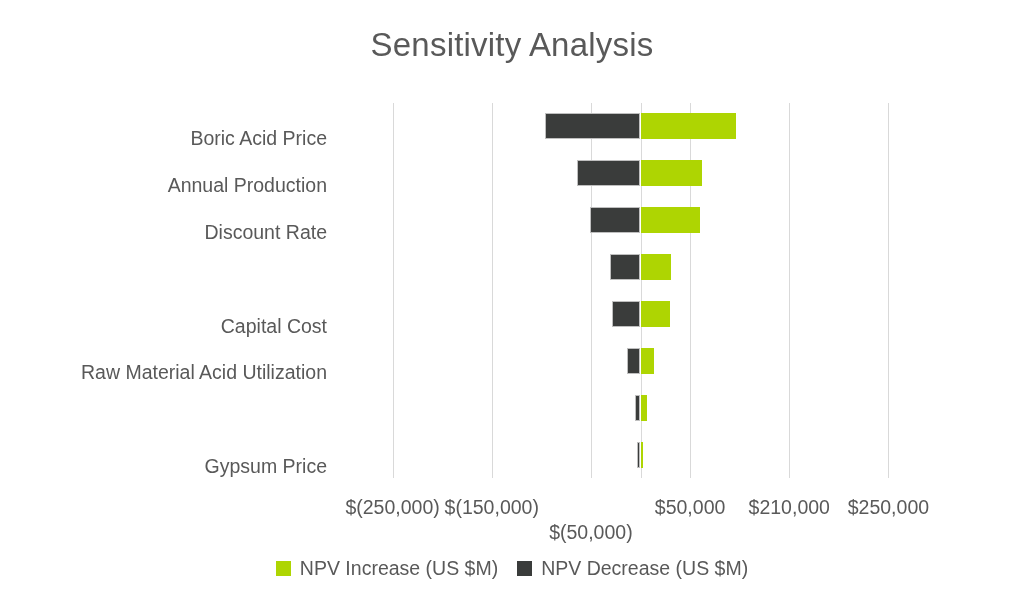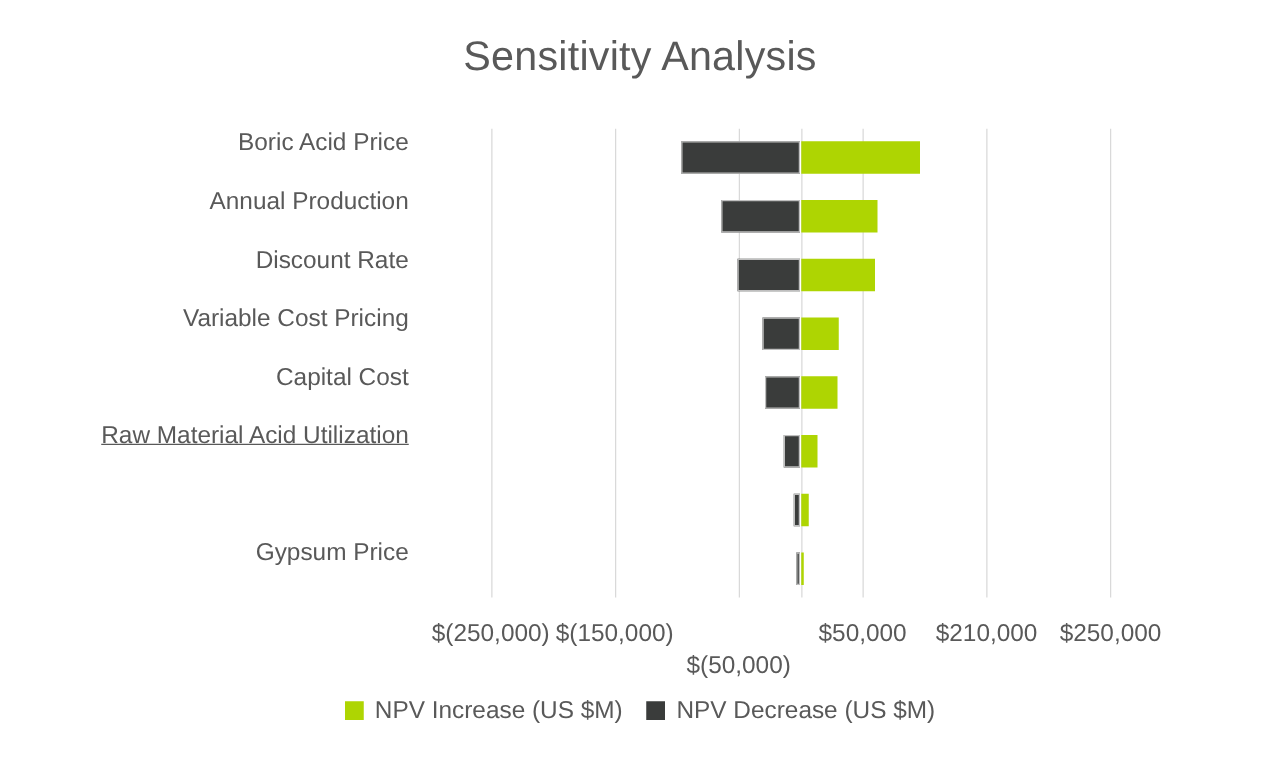--- a/index.html
+++ b/index.html
@@ -80,21 +80,21 @@
     box-sizing: border-box;
   }
   .bar-pos {
     background: #aed502;
   }
 
   
   .cat-labels {
     position: absolute;
     left: 0;
-    top: 91px;
+    top: 115px;
     width: 327px;
     height: 375px;
   }
   .cat-label {
     position: absolute;
     right: 0;
     width: 327px;
     text-align: right;
     font-size: 19.5px;
     color: #595959;
@@ -150,23 +150,22 @@
 <body>
 
 <div class="chart-root">
 
   <div class="chart-title">Sensitivity Analysis</div>
 
   <div class="cat-labels">
       <div class="cat-label" style="top: 0px; height: 46.875px; line-height: 46.875px;">Boric Acid Price</div>
       <div class="cat-label" style="top: 46.875px; height: 46.875px; line-height: 46.875px;">Annual Production</div>
       <div class="cat-label" style="top: 93.75px; height: 46.875px; line-height: 46.875px;">Discount Rate</div>
-      <div class="cat-label" style="top: 140.625px; height: 46.875px; line-height: 46.875px;">Variable Cost Pricing</div>
       <div class="cat-label" style="top: 187.5px; height: 46.875px; line-height: 46.875px;">Capital Cost</div>
-      <div class="cat-label" style="top: 234.375px; height: 46.875px; line-height: 46.875px; text-decoration: underline;">Raw Material Acid Utilization</div>
+      <div class="cat-label" style="top: 234.375px; height: 46.875px; line-height: 46.875px;">Raw Material Acid Utilization</div>
       <div class="cat-label" style="top: 328.125px; height: 46.875px; line-height: 46.875px;">Gypsum Price</div>
     </div>
 
   <div class="plot-area">
     <div class="gridlines">
         <div class="gridline" style="left: 49.5833px;"></div>
         <div class="gridline" style="left: 148.75px;"></div>
         <div class="gridline" style="left: 247.917px;"></div>
         <div class="gridline" style="left: 347.083px;"></div>
         <div class="gridline" style="left: 446.25px;"></div>

